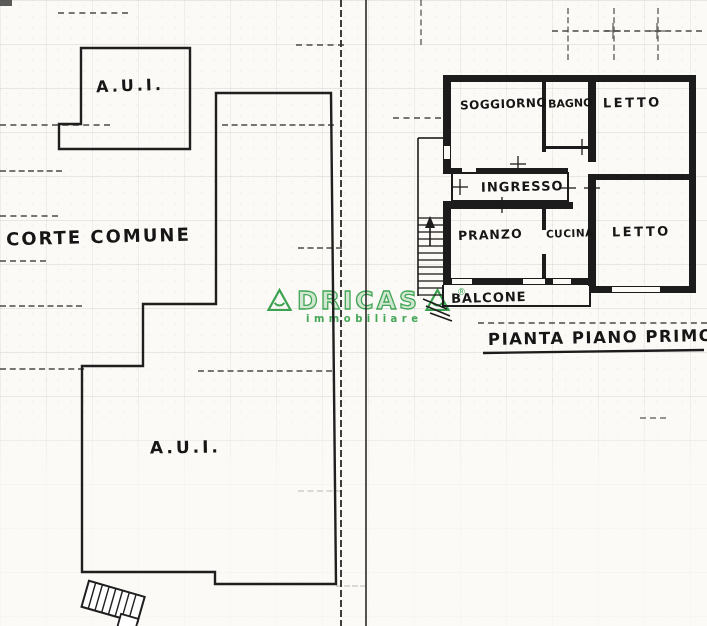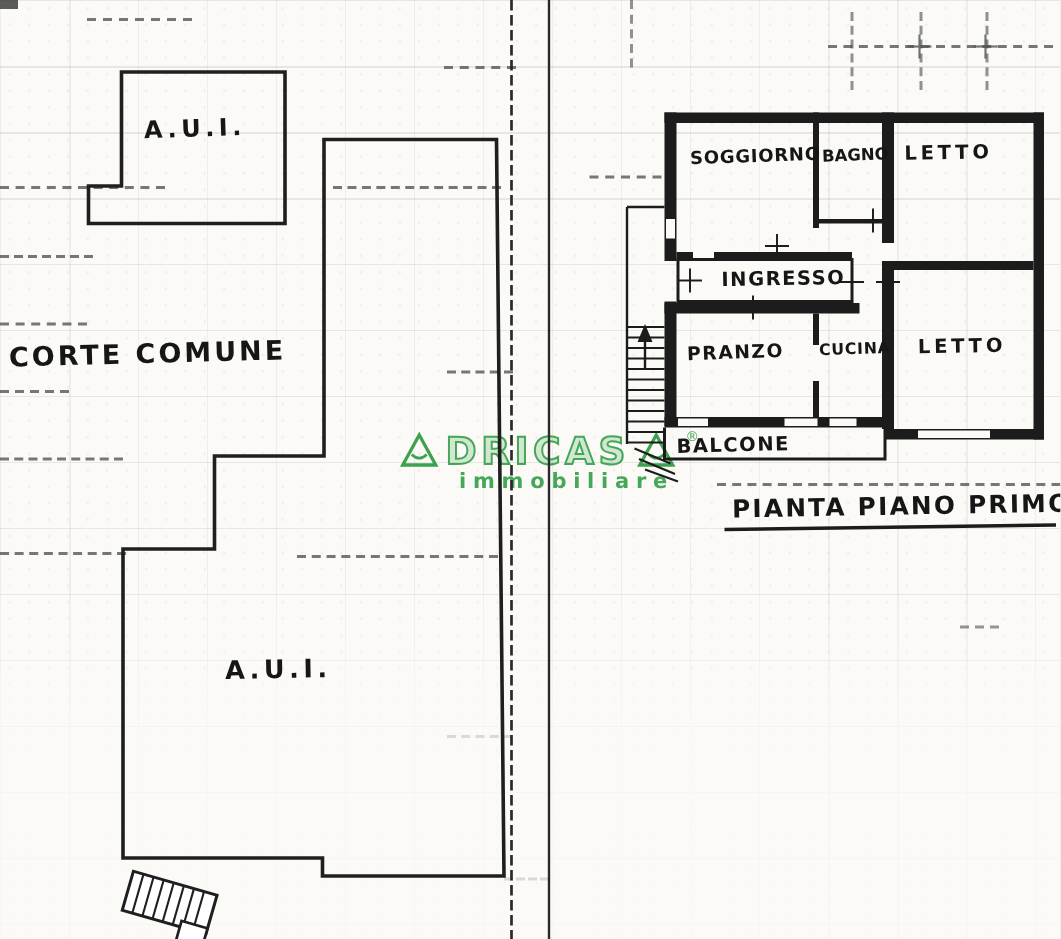--- a/index.html
+++ b/index.html
@@ -39,21 +39,21 @@
   .watermark{position:absolute;z-index:2;color:#3ba24f;}
   .wm-row{display:flex;align-items:flex-end;gap:4px;}
   .wm-word{
     font-size:25px;font-weight:700;letter-spacing:3px;line-height:22px;
     color:rgba(59,162,79,0.22);
     -webkit-text-stroke:1.3px rgba(59,162,79,0.95);
   }
   .wm-reg{font-size:9px;line-height:9px;align-self:flex-start;margin-left:2px;color:rgba(59,162,79,0.9);}
   .wm-tagline{
     margin-top:1px;margin-left:40px;
-    font-size:14px;letter-spacing:4.5px;font-weight:600;
+    font-size:10px;letter-spacing:4.5px;font-weight:600;
     color:rgba(59,162,79,0.95);
   }
 </style>
 </head>
 <body>
 
 <div class="page">
 
   <div class="scan-grid"></div>
   <div class="corner-mark"></div>

